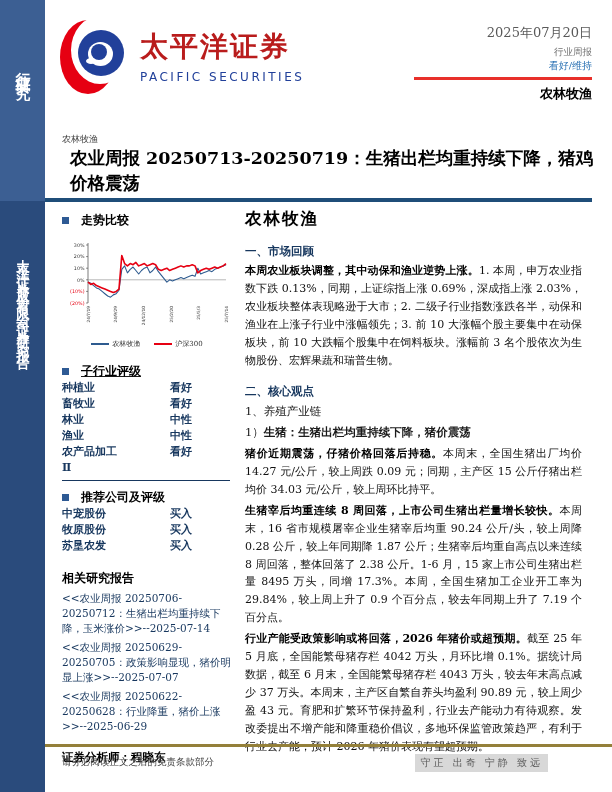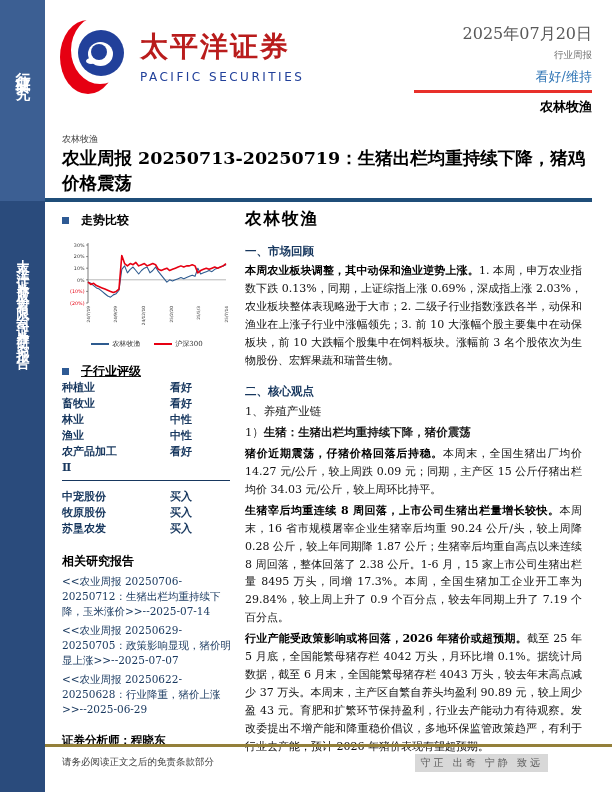--- a/index.html
+++ b/index.html
@@ -29,29 +29,29 @@
   .red-c   { position:absolute; left:2px;  top:6px;  width:56px; height:74px; background:#E60012; border-radius:50%; }
   .red-cut { position:absolute; left:13px; top:2px;  width:58px; height:68px; background:#fff;    border-radius:50%; }
   .blue-ring { position:absolute; left:20px; top:16px; width:46px; height:46px; background:#21409A; border-radius:50%; }
   .blue-hole { position:absolute; left:30px; top:28px; width:25px; height:24px; background:#fff;    border-radius:50%; }
   .blue-core { position:absolute; left:33px; top:30px; width:16px; height:16px; background:#21409A; border-radius:50%; }
   .blue-tail { position:absolute; left:28px; top:44px; width:10px; height:6px;  background:#fff;    border-radius:50%; }
   .brand-text { margin-left:8px; }
   .brand-cn { font-size:28px; font-weight:bold; color:#b91c1c; letter-spacing:2px; font-family:"DejaVu Sans","Liberation Sans",sans-serif; }
   .brand-en { font-size:12px; color:#21409A; letter-spacing:2.5px; margin-top:4px; font-family:"DejaVu Sans","Liberation Sans",sans-serif; }
   .header-right { position:absolute; right:20px; top:24px; text-align:right; }
-  .hr-date { font-size:16px; color:#595959; }
+  .hr-date { font-size:13px; color:#595959; }
   .hr-type { font-size:9.5px; color:#737373; margin-top:4px; }
-  .hr-rating { font-size:13px; color:#2E74B5; margin-top:6px; }
+  .hr-rating { font-size:10px; color:#2E74B5; margin-top:0; }
   .hr-redline { height:3px; background:#E8302A; width:178px; margin:4px 0 0 auto; }
   .hr-industry { font-size:13px; font-weight:bold; color:#000; margin-top:5px; }
   
   .category-label { position:absolute; left:62px; top:133px; font-size:9px; color:#404040; }
   .main-title {
-    position:absolute; left:62px; top:146px; width:525px;
+    position:absolute; left:70px; top:146px; width:525px;
     font-size:17.5px; font-weight:bold; line-height:1.45; color:#000;
   }
   .title-rule { position:absolute; left:45px; top:198px; width:547px; height:3.5px; background:#1F4E79; }
   
   .main { position:absolute; left:45px; top:206px; width:547px; display:flex; }
   .col-left { width:186px; padding-left:17px; flex:none; }
   .col-right { width:361px; padding-left:14px; padding-right:10px; flex:none; }
   .sec-head { display:flex; align-items:center; margin-top:6px; }
   .sq { width:7px; height:7px; background:#2E5A94; flex:none; }
   .sec-head-label { font-size:12px; font-weight:bold; margin-left:12px; color:#000; }
@@ -185,20 +185,24 @@
         <span class="rate-name">渔业</span>
         <span class="rate-val">中性</span>
       </div>
       <div class="rate-row">
         <span class="rate-name">农产品加工Ⅱ</span>
         <span class="rate-val">看好</span>
       </div>
     </div>
     <div class="tbl-rule"></div>
 
+    <div class="sec-head">
+      <div class="sq"></div>
+      <div class="sec-head-label">推荐公司及评级</div>
+    </div>
     <div class="rate-table">
       <div class="rate-row">
         <span class="rate-name">中宠股份</span>
         <span class="rate-val">买入</span>
       </div>
       <div class="rate-row">
         <span class="rate-name">牧原股份</span>
         <span class="rate-val">买入</span>
       </div>
       <div class="rate-row">

